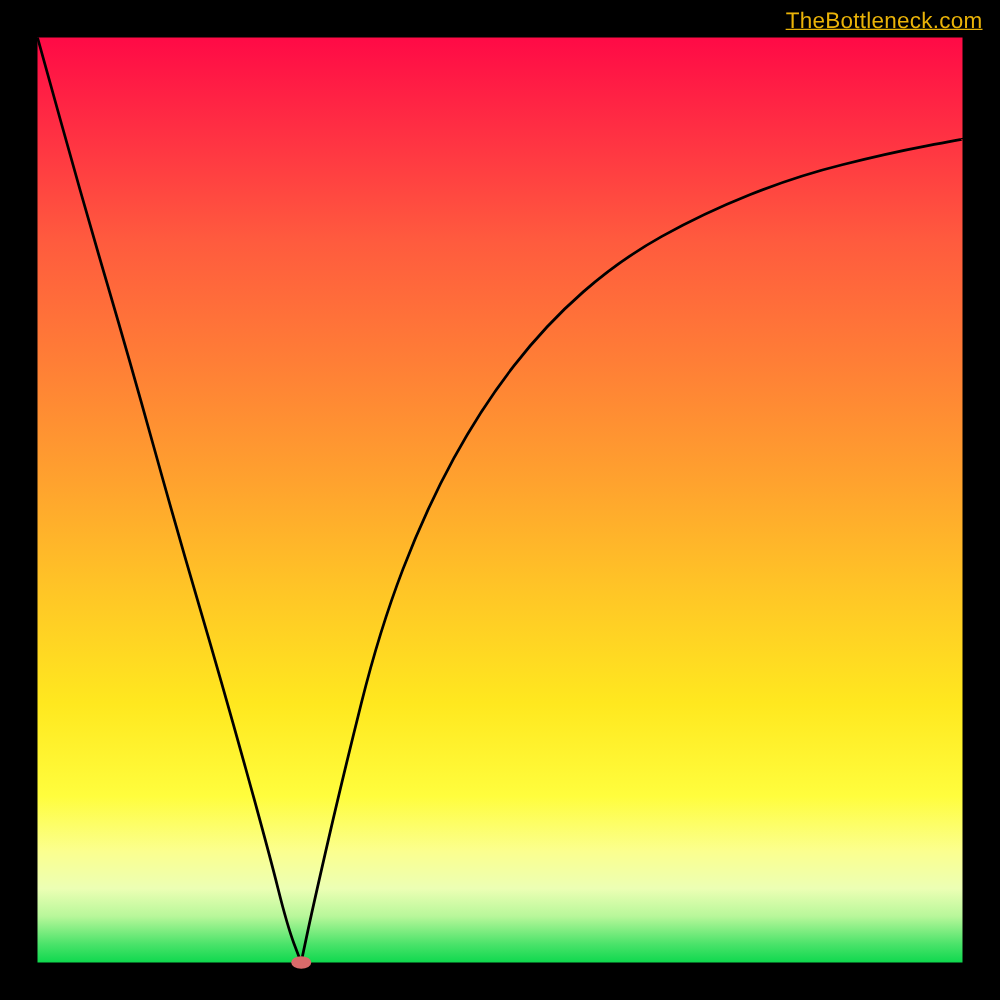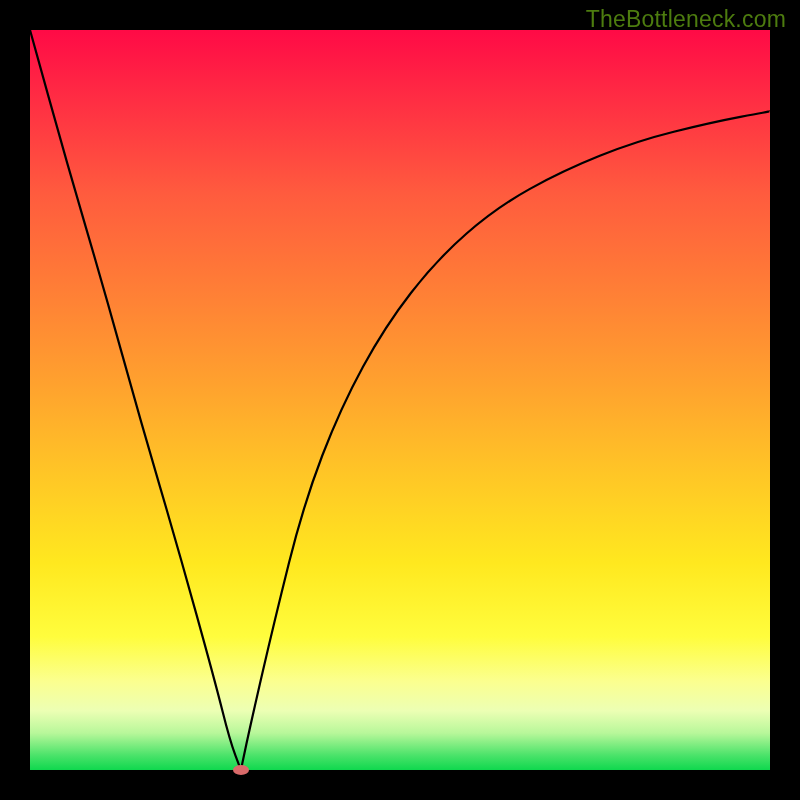--- a/index.html
+++ b/index.html
@@ -38,25 +38,26 @@
       #ecffb4 92%,
       #b8f79a 95%,
       #4be36a 98%,
       #0fd84e 100%
     );
   }
   .watermark {
     position: absolute;
     top: 6px;
     right: 14px;
-    color: #4d7c0f;
-    font-size: 23px;
+    color: #eab308;
+    font-size: 18px;
     font-weight: 500;
     letter-spacing: 0.2px;
     z-index: 5;
+    text-decoration: underline;
   }
   svg.curve {
     position: absolute;
     left: 0;
     top: 0;
     width: 740px;
     height: 740px;
     overflow: visible;
   }
   .marker {

